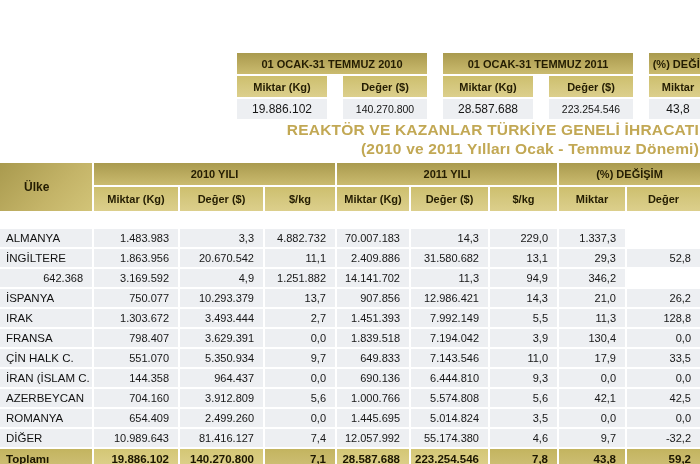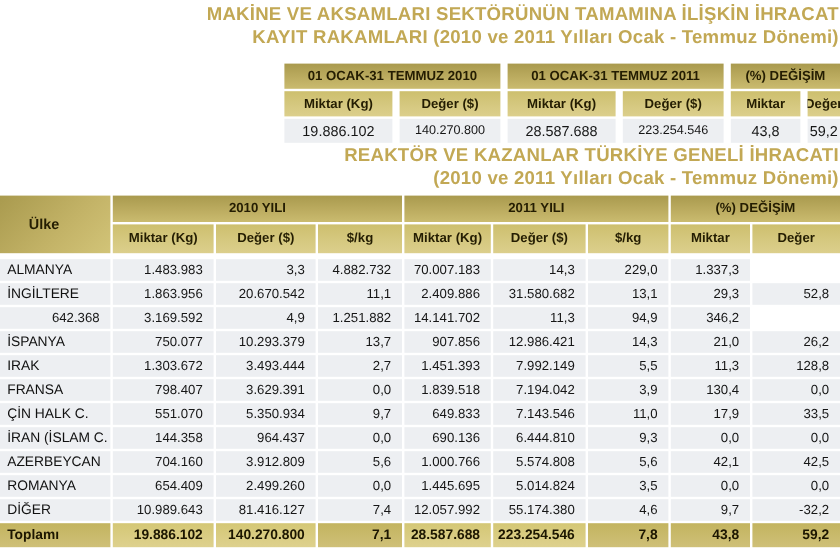--- a/index.html
+++ b/index.html
@@ -19,57 +19,53 @@
   .cell { display:flex; align-items:center; overflow:hidden; }
   .grp, .sub {
     justify-content:center; font-weight:bold; font-size:11px; color:#241d02;
   }
   .grp { background:linear-gradient(180deg,#a99a4e 0%,#bcac60 55%,#cabb6f 100%); }
   .sub { background:linear-gradient(180deg,#cdbf6e 0%,#d6c981 60%,#dccf8c 100%); }
   .num { justify-content:flex-end; padding-right:9px; font-size:11px; color:#161616; }
   .country { justify-content:flex-start; padding-left:6px; font-size:11.5px; color:#111; }
   
   .tbl1 { position:absolute; left:237px; top:53px; width:463px; }
-  .t1cols { display:grid; grid-template-columns:90px 84px 90px 84px 58px 1fr; column-gap:6px; }
+  .t1cols { display:grid; grid-template-columns:90px 84px 90px 84px 58px 1fr; column-gap:16px; }
   .tbl1-head { grid-template-rows:21px 21px; row-gap:2px; }
   .tbl1 .g1 { grid-column:1 / span 2; }
   .tbl1 .g2 { grid-column:3 / span 2; }
   .tbl1 .g3 { grid-column:5 / span 2; }
   .tbl1-row { margin-top:2px; height:20px; background:transparent; }
   .tbl1-row .cell { background:#edeff2; justify-content:center; padding:0; font-size:12px; color:#161616; }
   .tbl1-row .cell:nth-child(2), .tbl1-row .cell:nth-child(4) { font-size:10.5px; }
   
   .tbl2 { position:absolute; left:0; top:163px; width:700px; }
   .t2cols { display:grid; grid-template-columns:92px 84px 83px 70px 72px 77px 67px 66px 1fr; column-gap:2px; }
   .tbl2-head { grid-template-rows:22px 24px; row-gap:2px; }
   .ulke {
     grid-row:1 / span 2; grid-column:1; justify-content:flex-start; padding-left:24px;
     font-weight:bold; font-size:12px; color:#241d02;
     background:linear-gradient(135deg,#a99a4e 0%,#c4b468 60%,#d2c478 100%);
   }
   .tbl2 .g1 { grid-column:2 / span 3; }
   .tbl2 .g2 { grid-column:5 / span 3; }
   .tbl2 .g3 { grid-column:8 / span 2; }
-  .tbl2-body { margin-top:5px; }
+  .tbl2-body { margin-top:18px; }
   .trow { height:18px; margin-bottom:2px; }
   .trow .cell { background:#edeff2; }
   .total { height:20px; margin-top:0; font-weight:bold; }
   .total .cell { font-weight:bold; font-size:11.5px; color:#1c1600; }
   .total .dark  { background:linear-gradient(180deg,#c3b45f 0%,#cfc078 100%); }
   .total .light { background:linear-gradient(180deg,#d4c775 0%,#ded18e 100%); }
 </style>
 </head>
 <body>
 
 <div class="page">
 
-  <div class="title title1">
-    <div>MAKİNE VE AKSAMLARI SEKTÖRÜNÜN TAMAMINA İLİŞKİN İHRACAT</div>
-    <div>KAYIT RAKAMLARI  (2010 ve 2011 Yılları Ocak - Temmuz Dönemi)</div>
-  </div>
 
   <div class="tbl1">
     <div class="t1cols tbl1-head">
       <div class="cell grp g1">01 OCAK-31 TEMMUZ 2010</div>
       <div class="cell grp g2">01 OCAK-31 TEMMUZ 2011</div>
       <div class="cell grp g3">(%) DEĞİŞİM</div>
       <div class="cell sub">Miktar (Kg)</div>
       <div class="cell sub">Değer ($)</div>
       <div class="cell sub">Miktar (Kg)</div>
       <div class="cell sub">Değer ($)</div>

